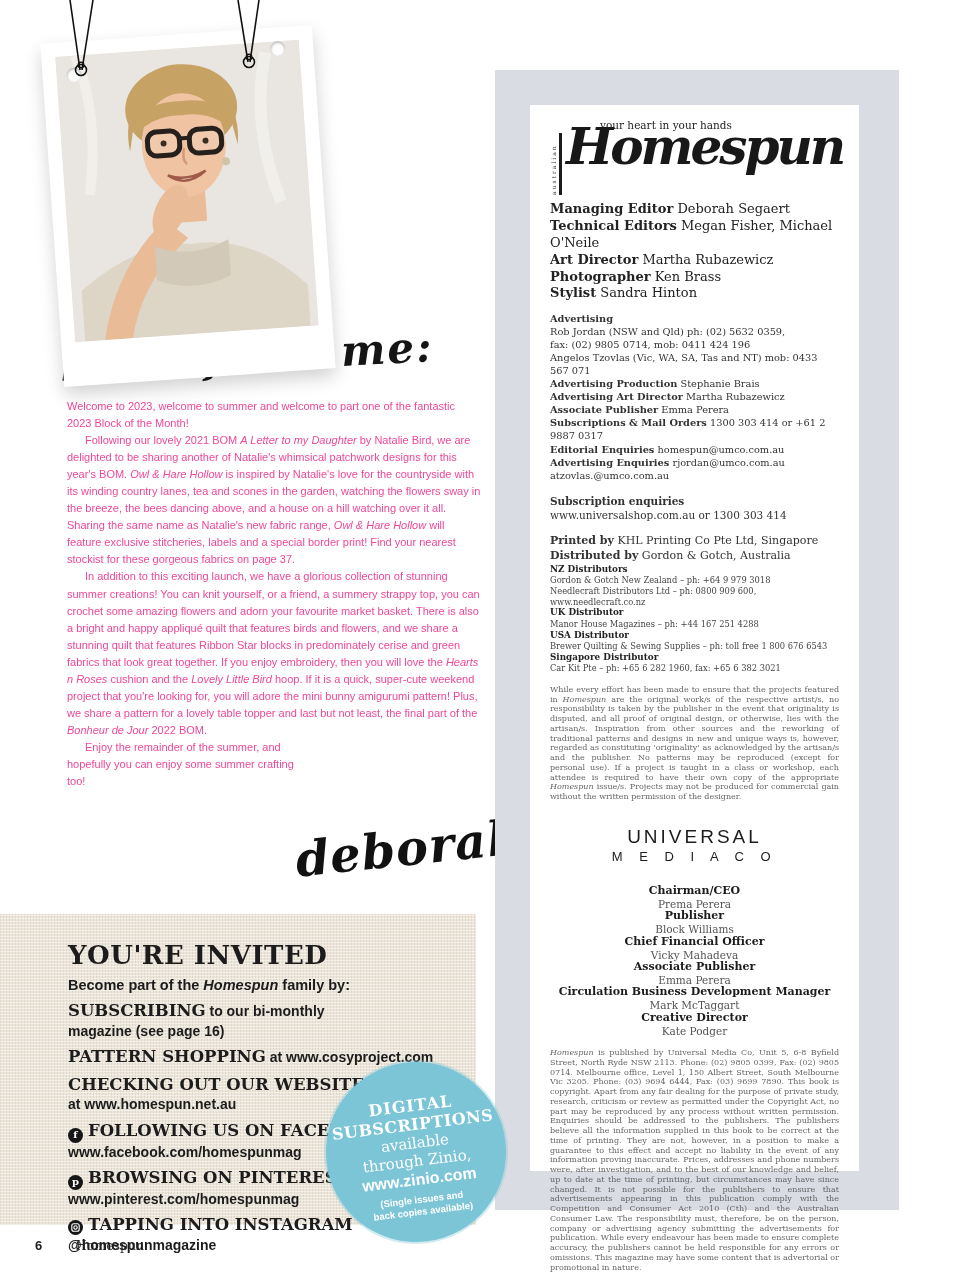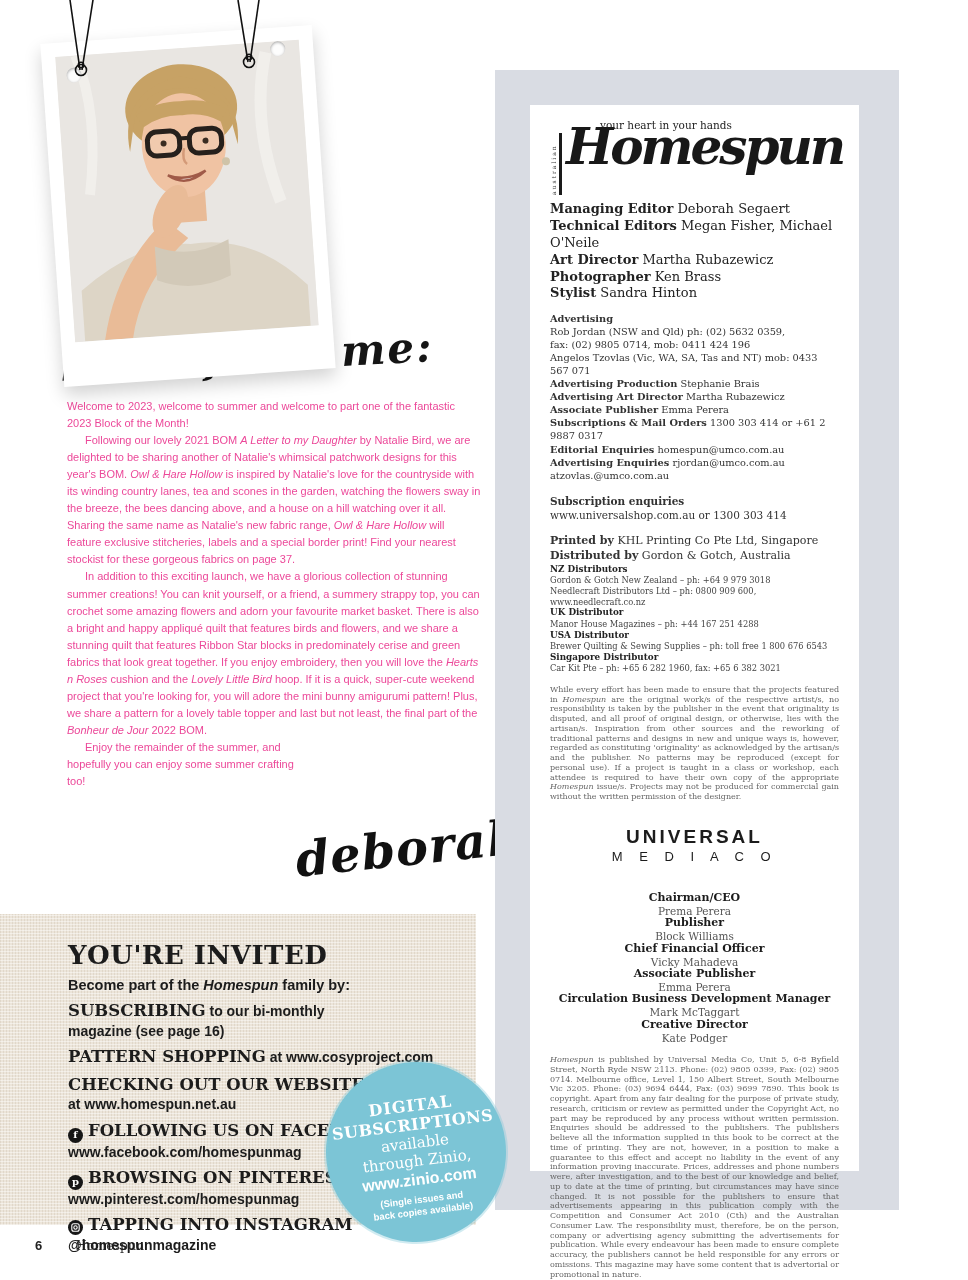--- a/index.html
+++ b/index.html
@@ -78,24 +78,24 @@
   .adv{font-size:9.8px;line-height:1.33;margin-top:10px;color:#333;}
   .sub-enq{font-size:10.5px;line-height:1.35;margin-top:12px;color:#333;}
   .printed{font-size:11px;line-height:1.35;margin-top:12px;color:#333;}
   .dist{font-size:8.3px;line-height:1.3;color:#444;}
   .dist .dh{font-weight:700;font-size:8.8px;color:#222;}
   .circ{font-size:9.5px;margin-top:10px;color:#333;}
   .fine{font-size:8px;line-height:1.22;text-align:justify;color:#666;margin-top:11px;}
   .fine i{font-style:italic;}
 
   .um-logo{text-align:center;margin-top:24px;font-family:"Liberation Sans",sans-serif;color:#1c1c1c;}
-  .um1{font-weight:700;font-size:19px;letter-spacing:3px;}
+  .um1{font-weight:400;font-size:19px;letter-spacing:3px;}
   .um2{font-weight:300;font-size:13px;letter-spacing:6.5px;margin-top:1px;}
 
-  .roles{text-align:center;margin-top:28px;line-height:1.18;}
+  .roles{text-align:center;margin-top:21px;line-height:1.18;}
   .roles .role{font-weight:700;font-size:11px;color:#1c1c1c;}
   .roles .name{font-size:10.5px;color:#555;}
 
   
   .footer{position:absolute;left:35px;top:1238px;font-size:13px;color:#222;}
   .footer .num{font-weight:700;font-family:"Liberation Sans",sans-serif;}
   .footer .mag{font-family:"DejaVu Serif",serif;margin-left:30px;font-size:12.5px;color:#333;}
 </style>
 </head>
 <body>

